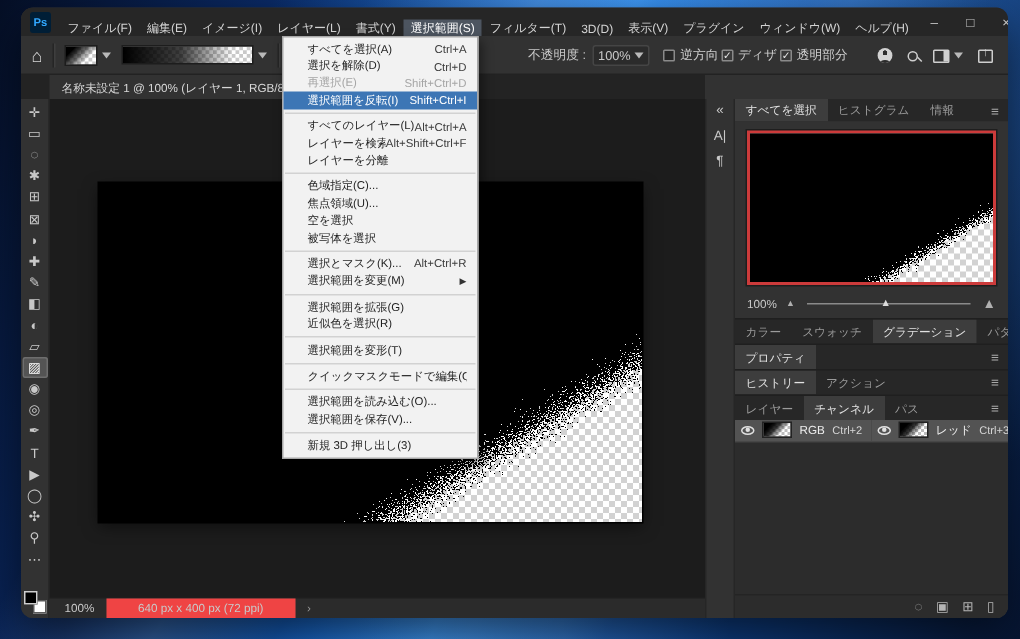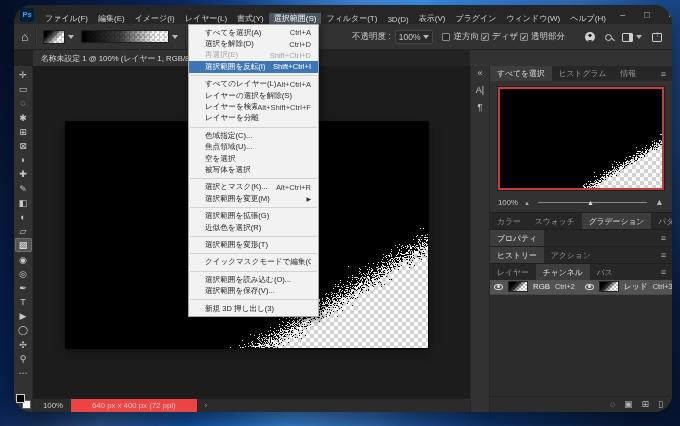--- a/index.html
+++ b/index.html
@@ -13,21 +13,21 @@
       linear-gradient(108deg,#050f26 0%,#0a2a66 22%,#1766c8 42%,#2f8df0 52%,#1150a8 66%,#071634 100%);}
   .desktop::before,.desktop::after{content:"";position:absolute;pointer-events:none}
   .desktop::before{left:-120px;top:-40px;width:900px;height:560px;
     background:linear-gradient(115deg,rgba(255,255,255,0) 30%,rgba(170,215,255,.22) 40%,rgba(255,255,255,0) 47%,rgba(140,200,255,.16) 58%,rgba(255,255,255,0) 66%);
     transform:skewX(-8deg)}
   .desktop::after{left:-60px;bottom:-120px;width:860px;height:420px;
     background:linear-gradient(100deg,rgba(255,255,255,0) 35%,rgba(120,190,255,.25) 50%,rgba(255,255,255,0) 62%);
     transform:rotate(-14deg)}
 
   
-  .ps-window{position:absolute;left:14px;top:5px;width:658px;height:407px;background:#323232;border-radius:18px;
+  .ps-window{position:absolute;left:14px;top:5px;width:658px;height:407px;background:#323232;border-radius:8px;
     overflow:hidden;box-shadow:0 12px 30px rgba(0,0,0,.6);color:#cfcfcf;z-index:2}
 
   
   .titlebar{position:absolute;left:0;top:0;right:0;height:19px;background:#262626;display:flex;align-items:center}
   .ps-logo{width:14px;height:14px;background:#001e36;border-radius:2px;margin:0 6px 0 6px;color:#31a8ff;
     font-weight:bold;font-size:7.5px;display:flex;align-items:center;justify-content:center;flex:0 0 auto}
   .menubar{display:flex;height:100%;align-items:flex-end}
   .menubar .mi{display:flex;align-items:center;padding:0 5px;color:#d2d2d2;font-size:8px;white-space:nowrap;cursor:default}
   .menubar .mi.active{background:#4d5560;color:#fff}
   .win-controls{margin-left:auto;display:flex;height:100%}
@@ -446,23 +446,20 @@
         <div class="mrow hl">
           <span class="mlabel">選択範囲を反転(I)</span>
           <span class="mshort">Shift+Ctrl+I</span>
         </div>
         <div class="msep"></div>
         <div class="mrow">
           <span class="mlabel">すべてのレイヤー(L)</span>
           <span class="mshort">Alt+Ctrl+A</span>
         </div>
         <div class="mrow">
-          <span class="mlabel">レイヤーの選択を解除(S)</span>
-        </div>
-        <div class="mrow">
           <span class="mlabel">レイヤーを検索</span>
           <span class="mshort">Alt+Shift+Ctrl+F</span>
         </div>
         <div class="mrow">
           <span class="mlabel">レイヤーを分離</span>
         </div>
         <div class="msep"></div>
         <div class="mrow">
           <span class="mlabel">色域指定(C)...</span>
         </div>

